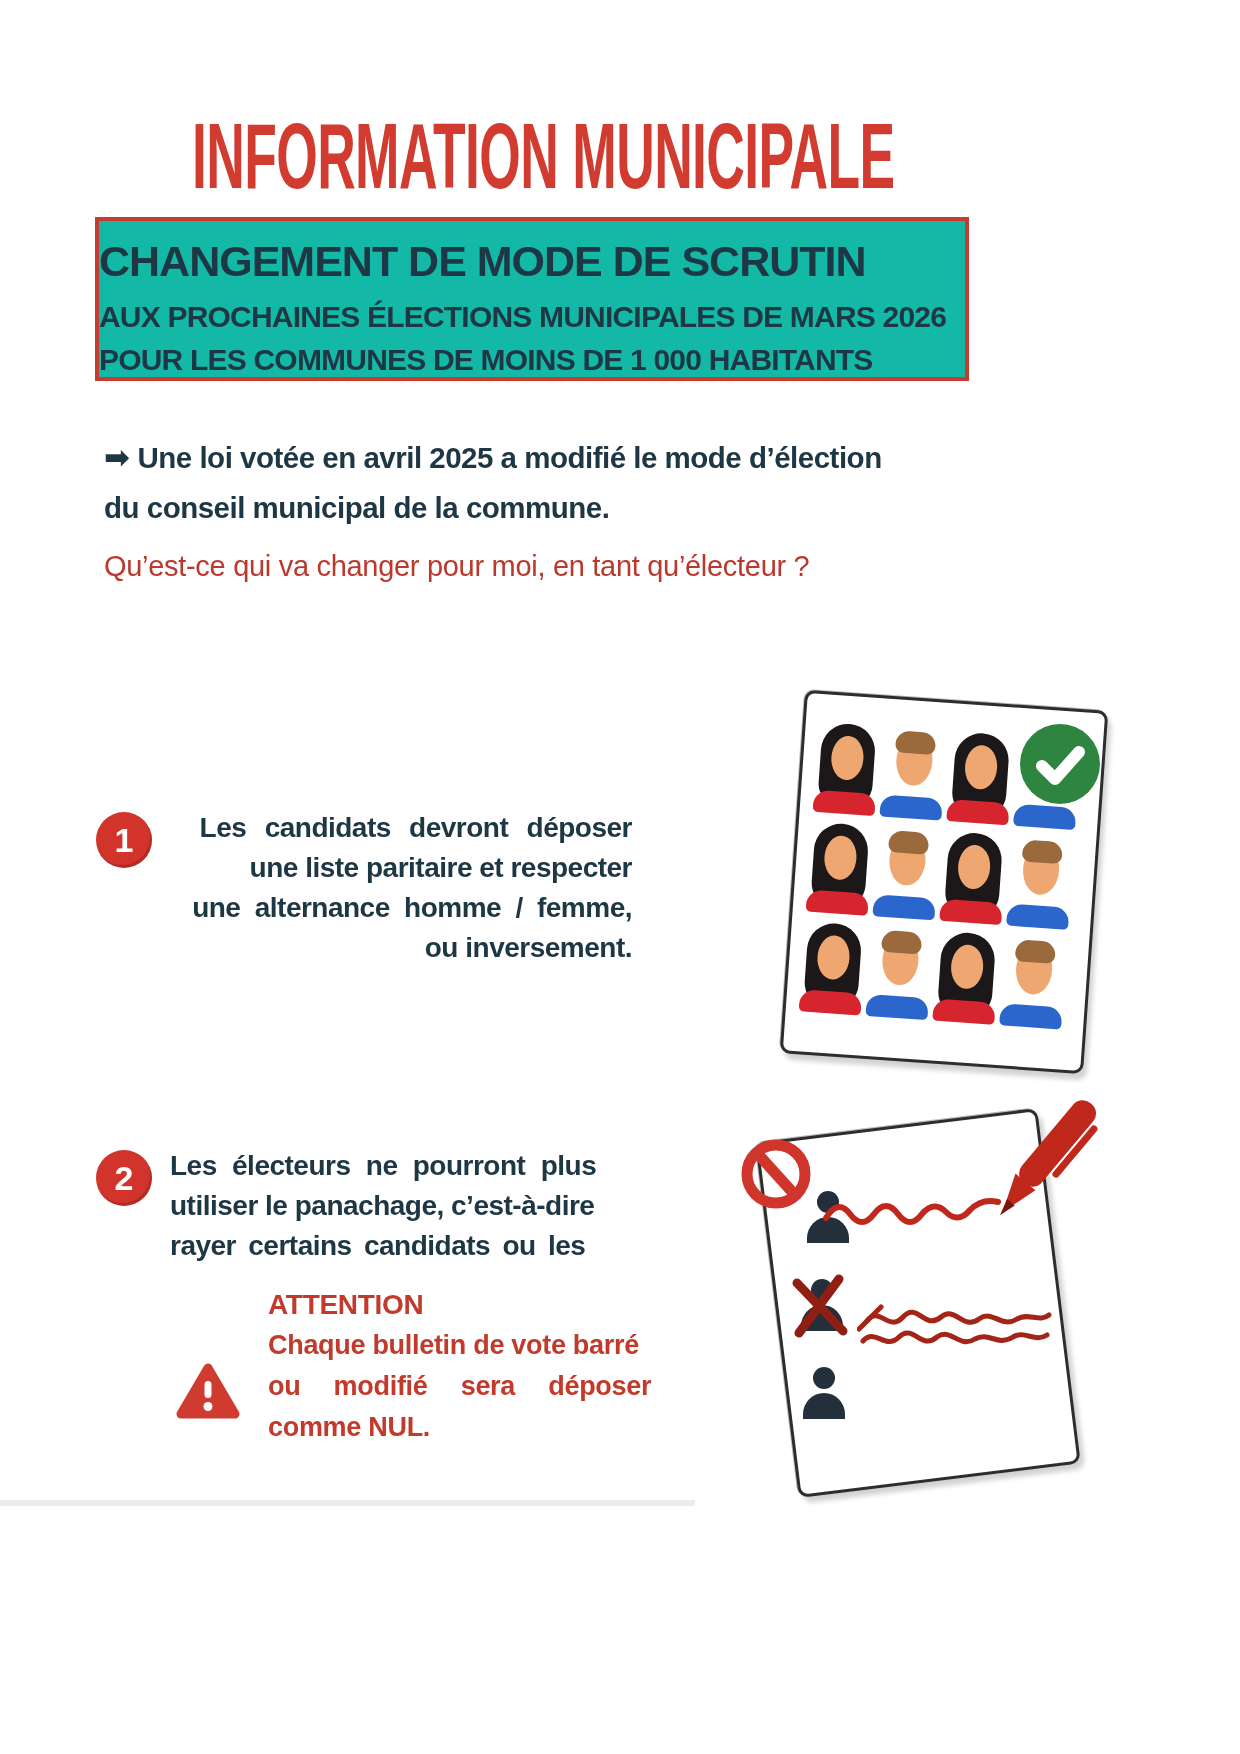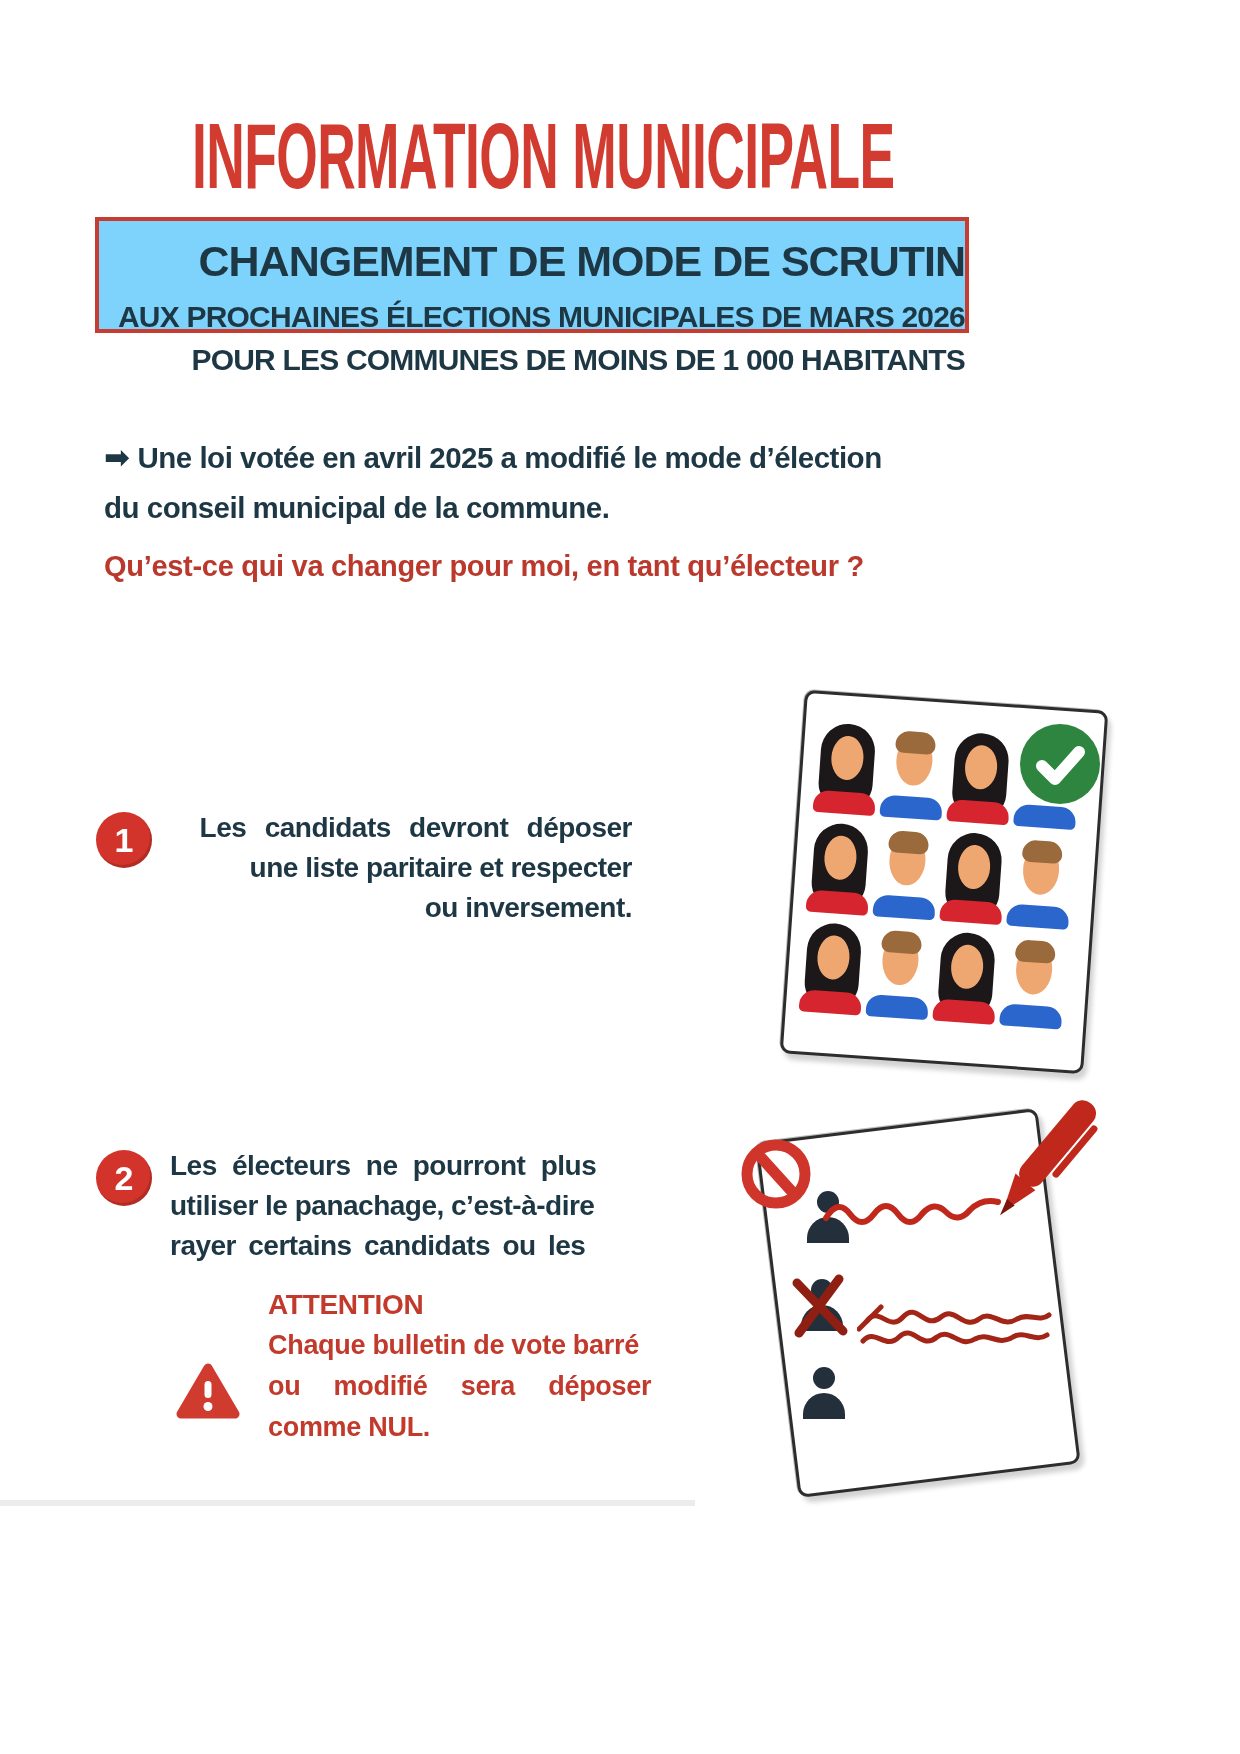--- a/index.html
+++ b/index.html
@@ -5,32 +5,32 @@
   html,body{margin:0;padding:0;background:#fff;}
   #page{position:relative;width:1240px;height:1754px;background:#ffffff;overflow:hidden;
         font-family:"Liberation Sans","DejaVu Sans",sans-serif;color:#1e3744;}
 
   
   #title{position:absolute;left:192px;top:110px;white-space:nowrap;
          font-size:92px;font-weight:bold;letter-spacing:-1px;color:#d23b2f;
          transform:scaleX(0.58);transform-origin:0 0;line-height:1;}
 
   
-  #banner{position:absolute;left:95px;top:217px;width:874px;height:116px;box-sizing:border-box;
-          border:4px solid #c63c31;background:#7dd3fc;text-align:right;padding-top:16px;}
+  #banner{position:absolute;left:95px;top:217px;width:874px;height:164px;box-sizing:border-box;
+          border:4px solid #c63c31;background:#14b8a6;text-align:left;padding-top:16px;}
   .banner-title{font-size:43px;font-weight:bold;letter-spacing:-1px;color:#1e3744;white-space:nowrap;margin-bottom:10px;}
   .banner-sub{font-size:30px;font-weight:bold;letter-spacing:-0.8px;color:#1e3744;white-space:nowrap;line-height:1.42;}
 
   
   #intro{position:absolute;left:104px;top:432px;font-size:29.5px;font-weight:bold;
          letter-spacing:-0.5px;line-height:50px;color:#1e3744;}
   #intro .iline{white-space:nowrap;}
   .arrow{font-family:"DejaVu Sans",sans-serif;font-size:31px;margin-right:8px;color:#1e3744;}
 
-  #question{position:absolute;left:104px;top:550px;font-size:29px;font-weight:bold;
+  #question{position:absolute;left:104px;top:550px;font-size:29px;font-weight:normal;
             letter-spacing:-0.3px;color:#ba392c;white-space:nowrap;}
 
   
   .badge{position:absolute;width:56px;height:56px;border-radius:50%;background:#d2342b;
          color:#fff;font-size:34px;font-weight:bold;text-align:center;line-height:56px;
          box-shadow:inset -2px -3px 0 rgba(0,0,0,.15);}
   #item1-badge{left:96px;top:812px;}
   #item2-badge{left:96px;top:1150px;}
   .item-text{position:absolute;font-size:28px;font-weight:bold;letter-spacing:-0.5px;
              line-height:40px;color:#1e3744;}
@@ -102,20 +102,21 @@
     <div class="iline"><span class="arrow">➡</span><span>Une loi votée en avril 2025 a modifié le mode d’élection</span></div>
     <div class="iline">du conseil municipal de la commune.</div>
   </div>
 
   <div id="question">Qu’est-ce qui va changer pour moi, en tant qu’électeur ?</div>
 
   <div id="item1-badge" class="badge">1</div>
   <div id="item1-text" class="item-text">
     <div class="tline ws11">Les candidats devront déposer</div>
     <div class="tline">une liste paritaire et respecter</div>
+    <div class="tline ws7">une alternance homme / femme,</div>
     <div class="tline">ou inversement.</div>
   </div>
 
   <div id="ballot1" class="paper">
     <div id="avatar-grid">
         <div class="av f">
           <i class="hairF"></i>
           <i class="shirt"></i>
           <i class="face"></i>
         </div>

